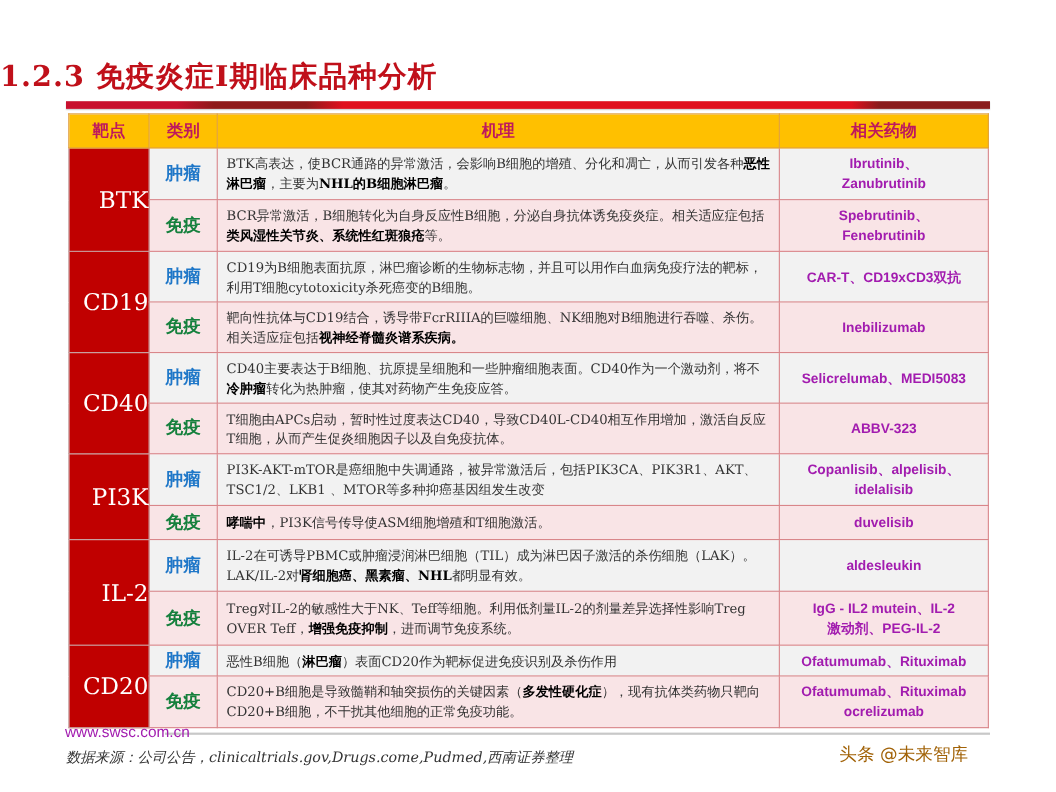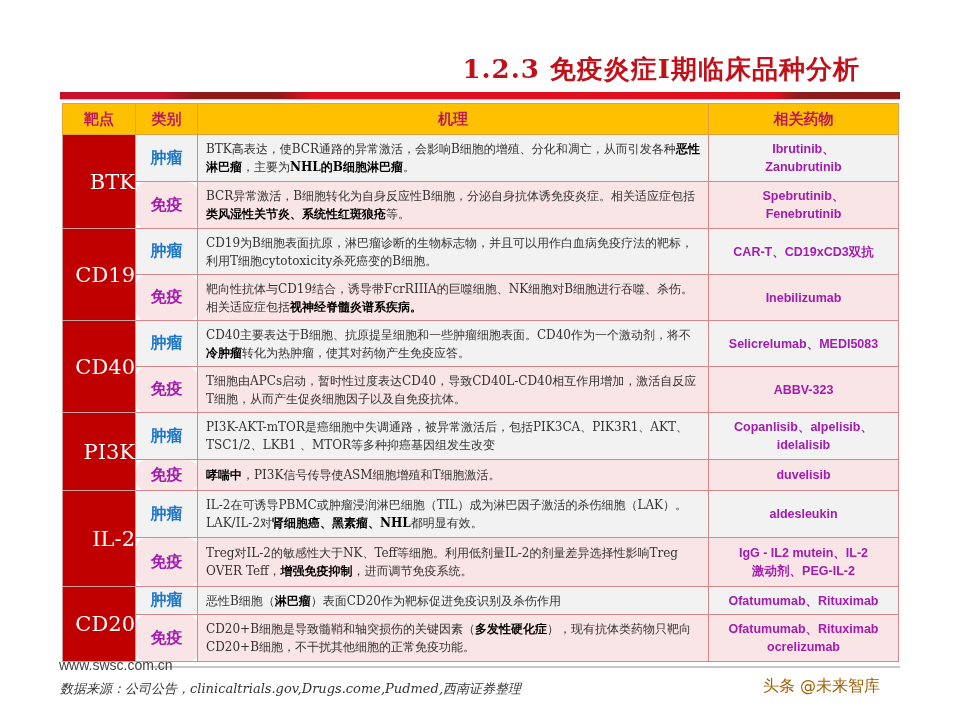--- a/index.html
+++ b/index.html
@@ -1,41 +1,41 @@
 <!DOCTYPE html>
 <html><head>
 <meta charset="utf-8">
 <style>
   html, body { margin:0; padding:0; }
   body { width:960px; height:720px; background:#ffffff; position:relative; overflow:hidden;
          font-family:"DejaVu Serif", "Liberation Serif", serif; }
-  .title { position:absolute; left:0; width:860px; top:52px; text-align:right;
+  .title { position:absolute; left:0; width:860px; top:52px; text-align:left;
            font-size:26px; font-weight:bold; color:#c0101a; letter-spacing:1px;
            font-family:"DejaVu Serif", serif; }
   .band { position:absolute; left:60px; top:92px; width:840px; height:7px;
           background:linear-gradient(90deg,#c8102e 0%,#c8102e 12%,#8f1a1a 16%,#8f1a1a 26%,#e0101e 30%,#e0101e 85%,#8a1c1c 88%,#8a1c1c 100%);
           box-shadow:0 1px 1px #ccc; }
   table.main { position:absolute; left:62px; top:103px; width:836px; border-collapse:collapse; table-layout:fixed; }
   table.main td, table.main th { border:1px solid #d9868a; padding:0; }
   th { background:#ffc000; color:#be185d; font-size:15px; font-weight:bold; height:30px;
        font-family:"DejaVu Sans", sans-serif; border-color:#e0a040 !important; }
   td.target { background:#c00000; color:#ffffff; font-size:21px; text-align:right;
               font-family:"DejaVu Serif", serif; border-color:#c8a0a0 !important; }
   td.cat { text-align:center; font-size:16px; font-weight:bold; font-family:"DejaVu Sans", sans-serif; }
   td.cat.tumor { color:#1f77c8; }
-  td.cat.immune { color:#a21caf;border-radius:10px; }
+  td.cat.immune { color:#15803d; }
   td.mech { font-size:12px; color:#333; padding:3px 8px !important; line-height:18px;
             font-family:"DejaVu Serif", serif; }
   td.mech b { color:#000; }
   td.drug { text-align:center; font-size:12.5px; font-weight:bold; color:#a21caf;
             font-family:Liberation Sans, sans-serif; line-height:18px; }
   tr.r-tumor td.cat, tr.r-tumor td.mech, tr.r-tumor td.drug { background:#f2f2f2; }
   tr.r-immune td.cat, tr.r-immune td.mech, tr.r-immune td.drug { background:#f9e4e6; }
   .footer-line { position:absolute; left:150px; top:666px; width:750px; height:2px; background:#c8c8c8; }
-  .site { position:absolute; left:59px; top:657px; font-size:14px; color:#404040;
+  .site { position:absolute; left:59px; top:657px; font-size:14px; color:#a21caf;
           font-family:"Liberation Sans", sans-serif; }
   .source { position:absolute; left:60px; top:680px; font-size:13px; color:#333; font-style:italic;
             font-family:"DejaVu Serif", serif; }
   .watermark { position:absolute; left:763px; top:676px; font-size:16px; color:#a16207;
                font-family:"DejaVu Sans", sans-serif; }
 </style>
 </head>
 <body>
 
 <div class="title">1.2.3 免疫炎症I期临床品种分析</div>

